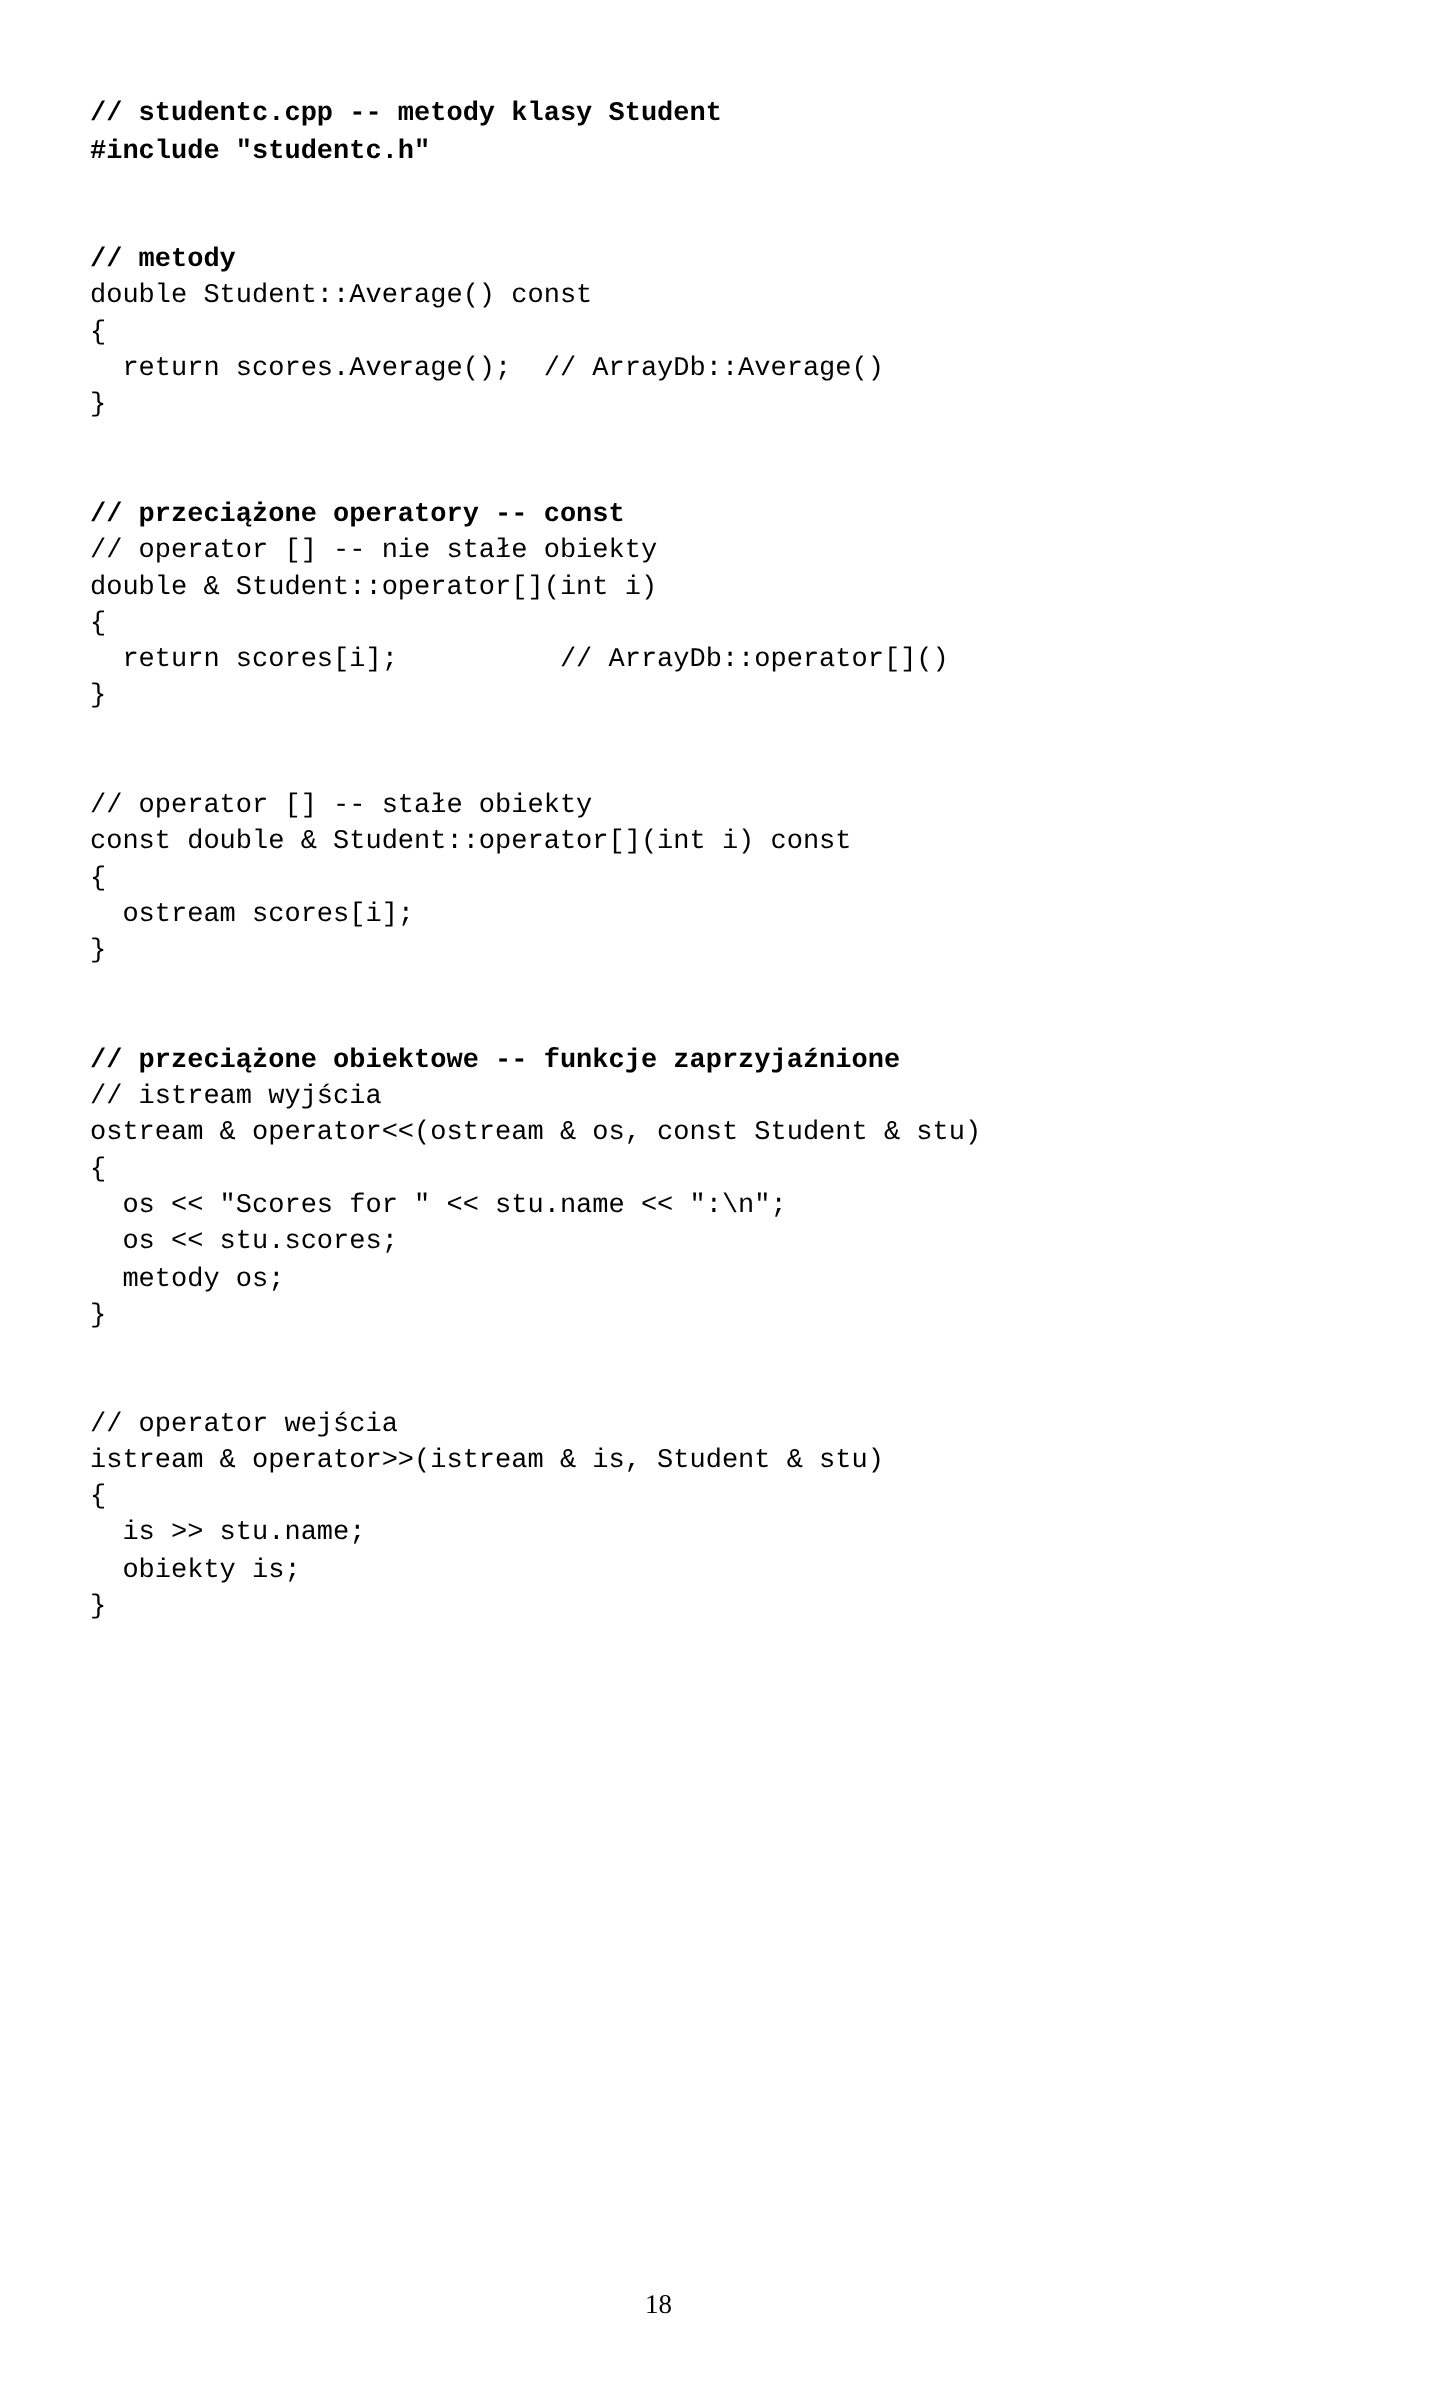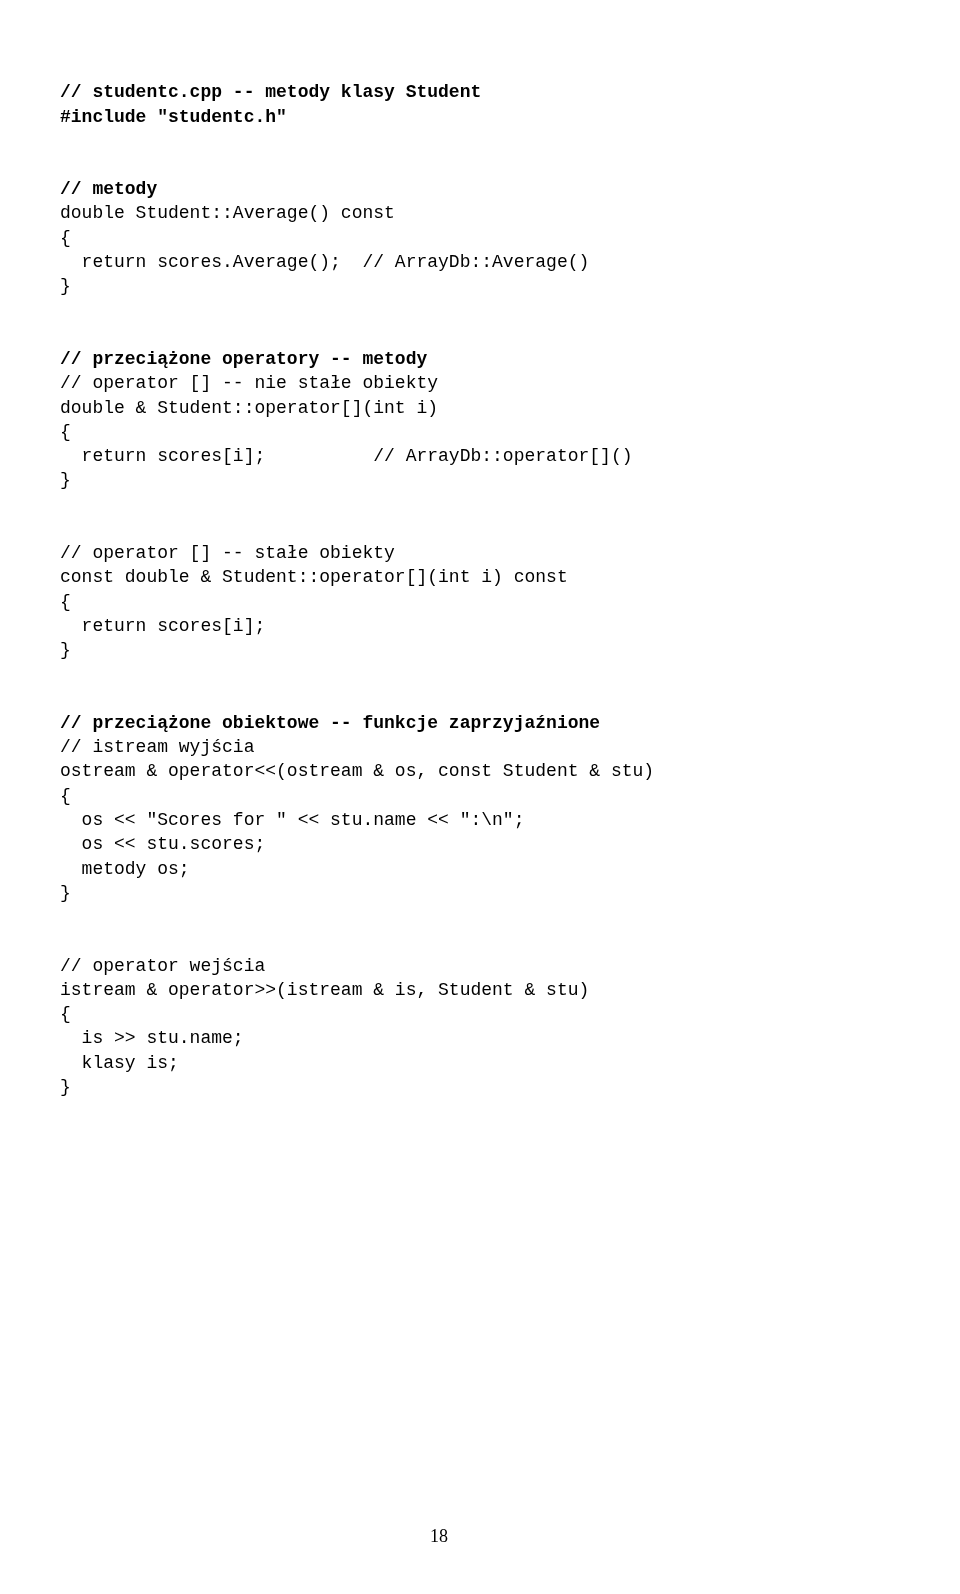--- a/index.html
+++ b/index.html
@@ -9,21 +9,21 @@
     font-family: "Courier New", Courier, monospace;
     font-size: 18px;
     line-height: 1.35;
     color: #000000;
     width: 960px;
     height: 1594px;
     position: relative;
     box-sizing: border-box;
   }
   .page {
-    padding: 56px 60px 20px 60px;
+    padding: 40px 60px 20px 60px;
     box-sizing: border-box;
     height: 100%;
     position: relative;
     border-radius: 17px;
   }
   .code {
     white-space: pre;
     font-family: "Courier New", Courier, monospace;
   }
   .bold { font-weight: bold; }
@@ -59,50 +59,50 @@
 <span class="bold">#include "studentc.h"</span></div>
 
   <div class="code block">
 <span class="bold">// metody</span>
 <span>double Student::Average() const</span>
 <span>{</span>
 <span>  return scores.Average();  // ArrayDb::Average()</span>
 <span>}</span></div>
 
   <div class="code block">
-<span class="bold">// przeciążone operatory -- metody</span>
+<span class="bold">// przeciążone operatory -- const</span>
 <span>// operator [] -- nie stałe obiekty</span>
 <span>double &amp; Student::operator[](int i)</span>
 <span>{</span>
 <span>  return scores[i];          // ArrayDb::operator[]()</span>
 <span>}</span></div>
 
   <div class="code block">
 <span>// operator [] -- stałe obiekty</span>
 <span>const double &amp; Student::operator[](int i) const</span>
 <span>{</span>
-<span>  return scores[i];</span>
+<span>  ostream scores[i];</span>
 <span>}</span></div>
 
   <div class="code block">
 <span class="bold">// przeciążone obiektowe -- funkcje zaprzyjaźnione</span>
 <span>// istream wyjścia</span>
 <span>ostream &amp; operator&lt;&lt;(ostream &amp; os, const Student &amp; stu)</span>
 <span>{</span>
 <span>  os &lt;&lt; "Scores for " &lt;&lt; stu.name &lt;&lt; ":\n";</span>
 <span>  os &lt;&lt; stu.scores;</span>
 <span>  metody os;</span>
 <span>}</span></div>
 
   <div class="code block">
 <span>// operator wejścia</span>
 <span>istream &amp; operator&gt;&gt;(istream &amp; is, Student &amp; stu)</span>
 <span>{</span>
 <span>  is &gt;&gt; stu.name;</span>
-<span>  klasy is;</span>
+<span>  obiekty is;</span>
 <span>}</span></div>
 
 </div>
 
 <div class="footer">
   <div class="footer-page">18</div>
   <div class="footer-right">
   </div>
 </div>
 

